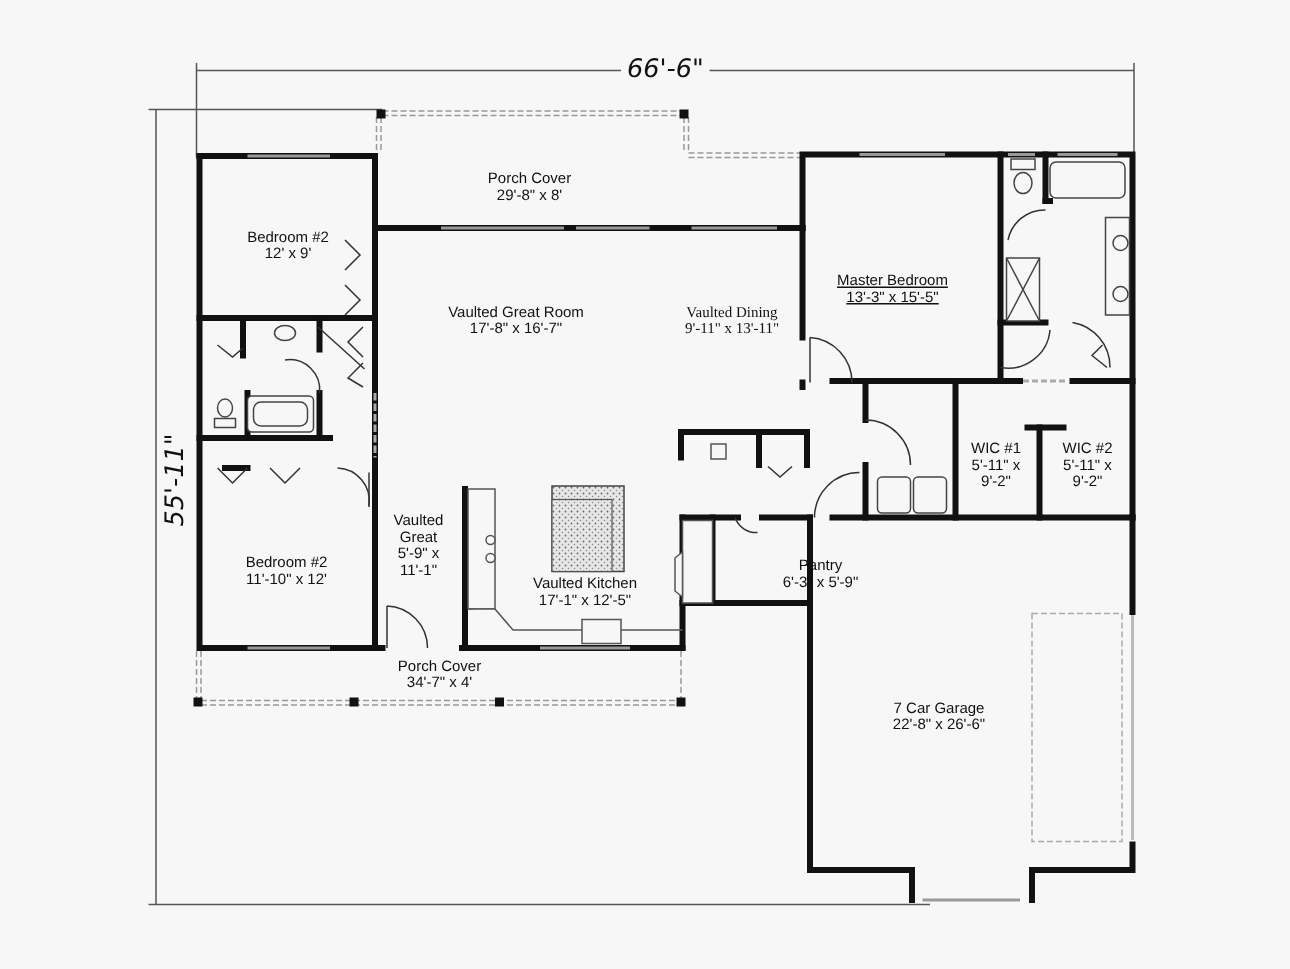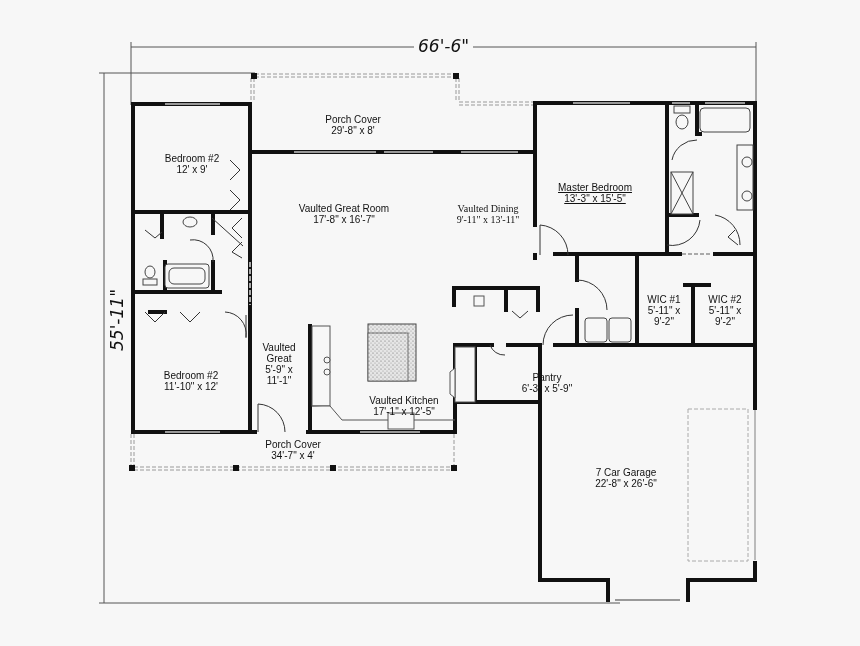--- a/index.html
+++ b/index.html
@@ -218,21 +218,21 @@
 <div class="lbl" style="left:279px;top:342px;">
   <span class="nm">Vaulted</span>
   <span class="nm">Great</span>
   <span class="dm">5'-9" x</span>
   <span class="dm">11'-1"</span>
 </div>
 <div class="lbl" style="left:191px;top:370px;">
   <span class="nm">Bedroom #2</span>
   <span class="dm">11'-10" x 12'</span>
 </div>
-<div class="lbl" style="left:390px;top:395px;margin-left:14px;">
+<div class="lbl" style="left:390px;top:384px;">
   <span class="nm">Vaulted Kitchen</span>
   <span class="dm">17'-1" x 12'-5"</span>
 </div>
 <div class="lbl" style="left:519px;top:372px;margin-left:28px;">
   <span class="nm">Pantry</span>
   <span class="dm">6'-3" x 5'-9"</span>
 </div>
 <div class="lbl" style="left:293px;top:439px;">
   <span class="nm">Porch Cover</span>
   <span class="dm">34'-7" x 4'</span>

